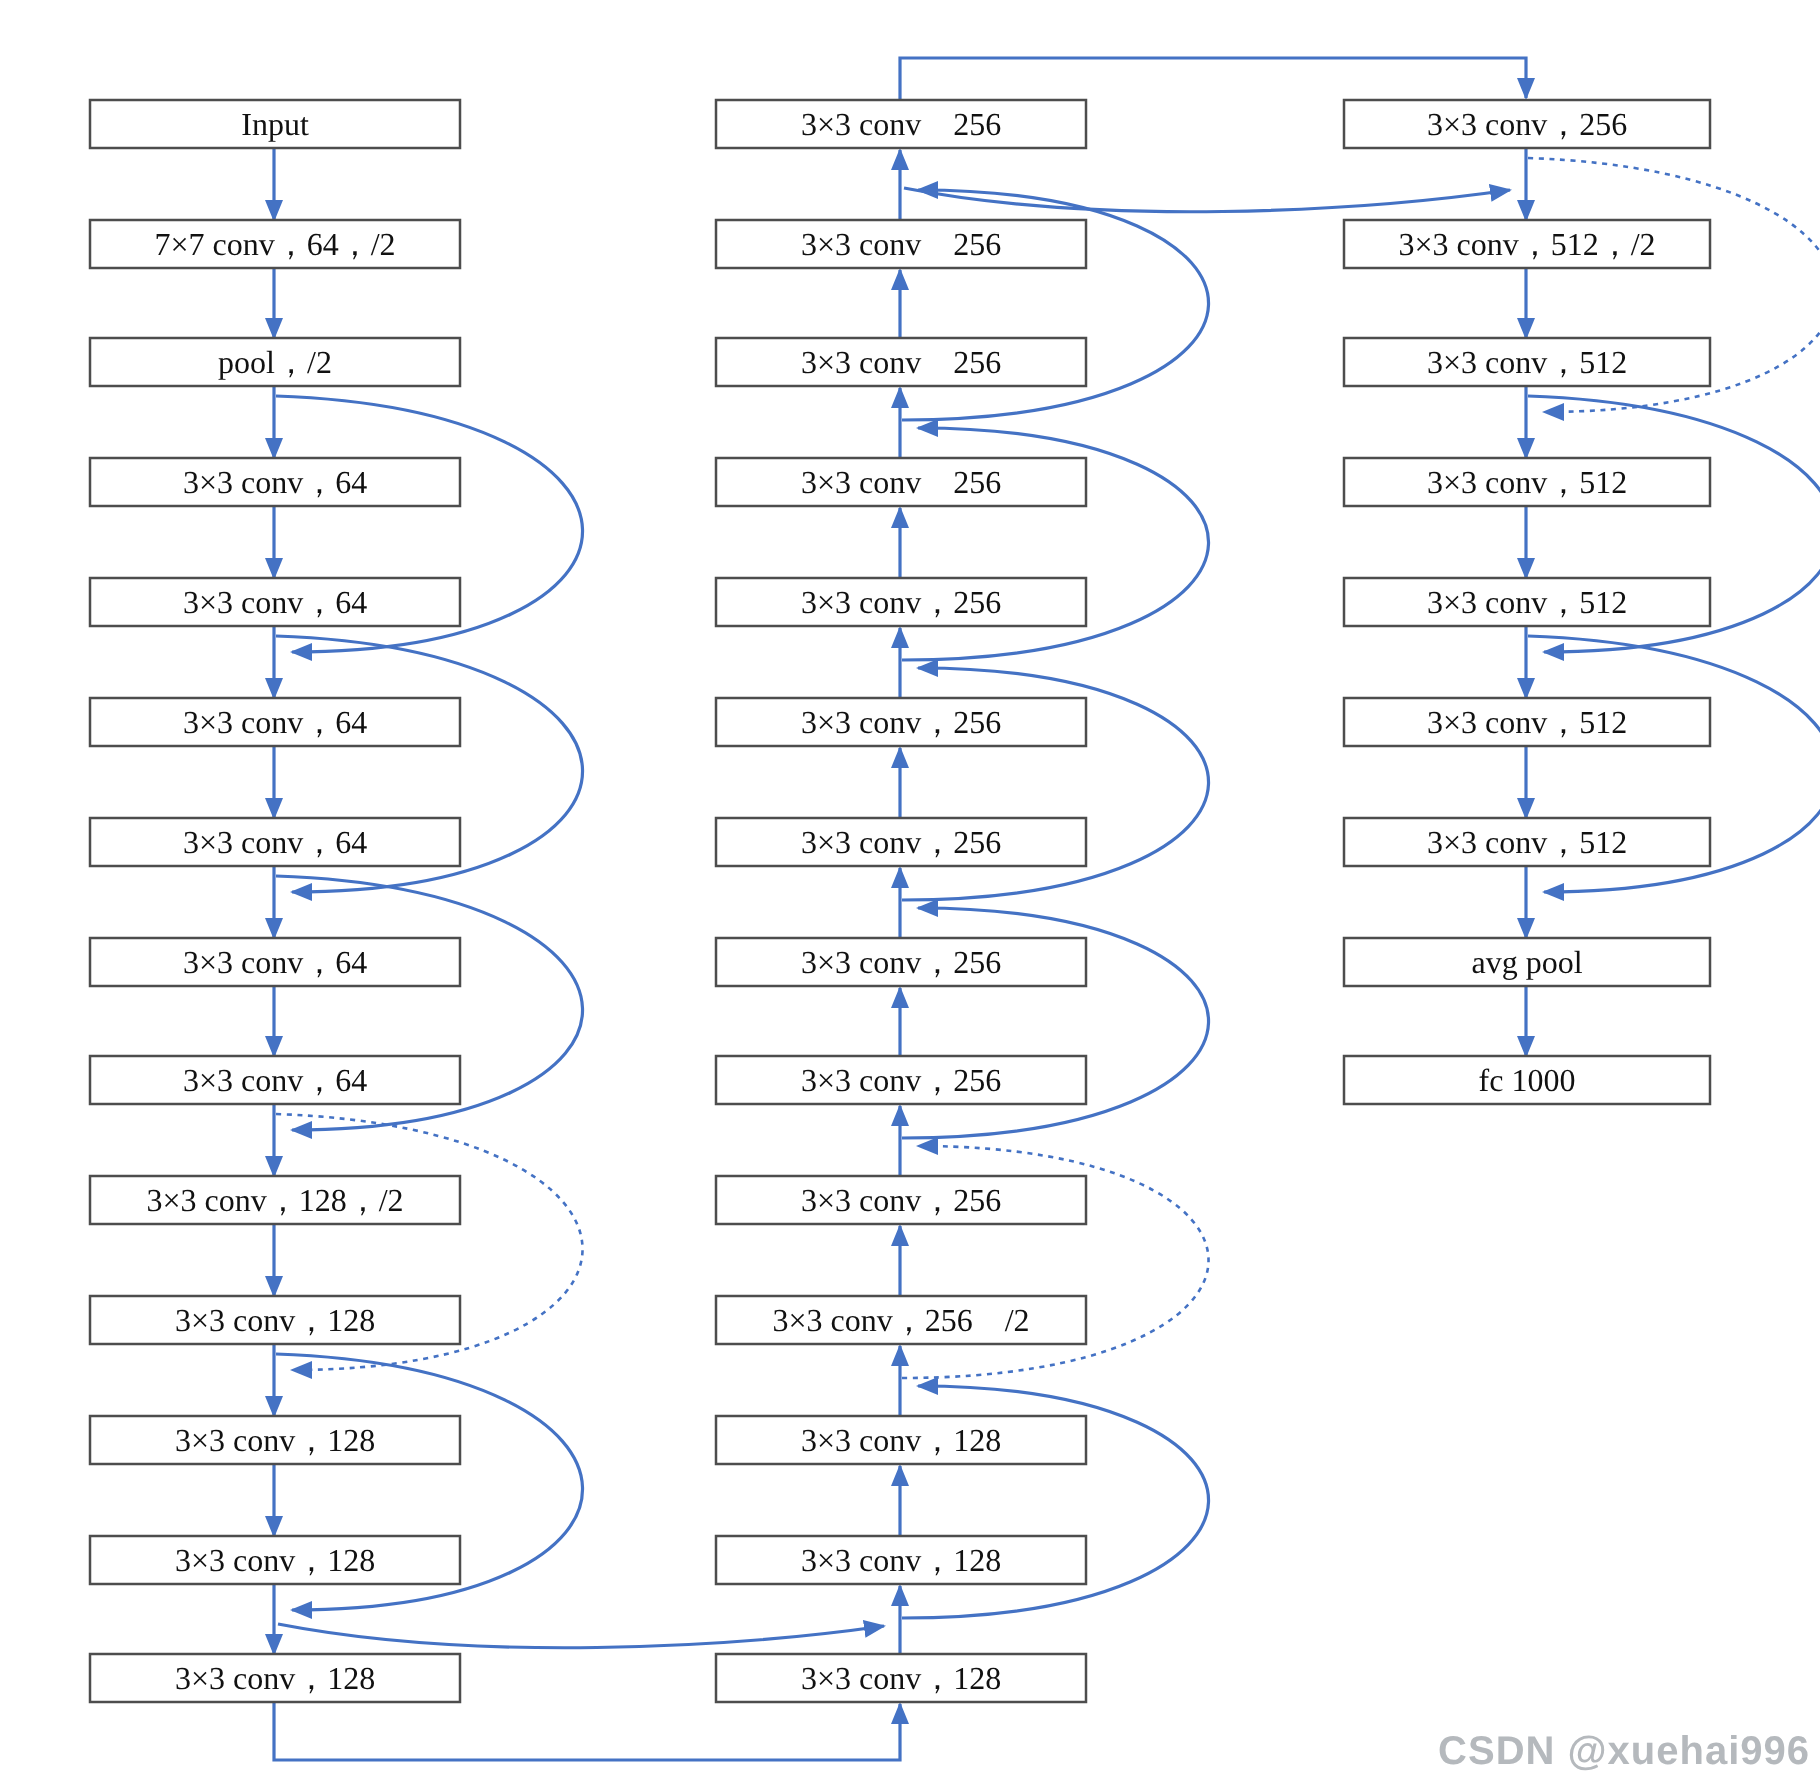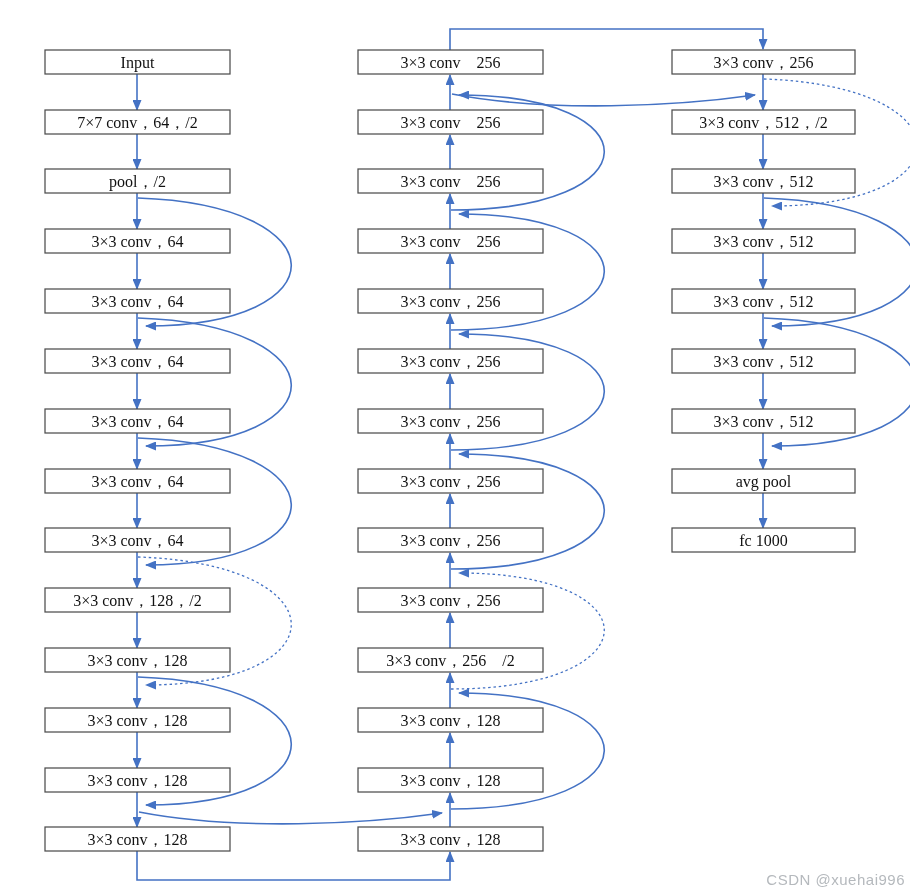--- a/index.html
+++ b/index.html
@@ -2,22 +2,22 @@
 <html><head>
 <meta charset="utf-8">
 <style>
   html,body{margin:0;padding:0;background:#ffffff;}
   body{width:910px;height:896px;position:relative;overflow:hidden;
        font-family:"Liberation Serif", serif;}
   #stage{position:absolute;left:0;top:0;width:910px;height:896px;margin-left:35px;}
   #watermark{
     position:absolute;right:5px;bottom:8px;
     font-family:"Liberation Sans", sans-serif;
-    font-size:15px;letter-spacing:0.5px;
-    color:#b5b9bd;user-select:none;
+    font-size:20px;letter-spacing:0.5px;
+    color:#b5b9bd;user-select:none;font-weight:bold;
   }
 </style>
 </head>
 <body>
 
 <div id="stage"><svg width="910" height="896" viewBox="0 0 910 896">
       <defs>
         <marker id="arw" markerUnits="userSpaceOnUse" markerWidth="11" markerHeight="9" refX="10" refY="4.5" orient="auto">
           <path d="M0,0 L11,4.5 L0,9 Z" fill="#4472C4"></path>
         </marker>

